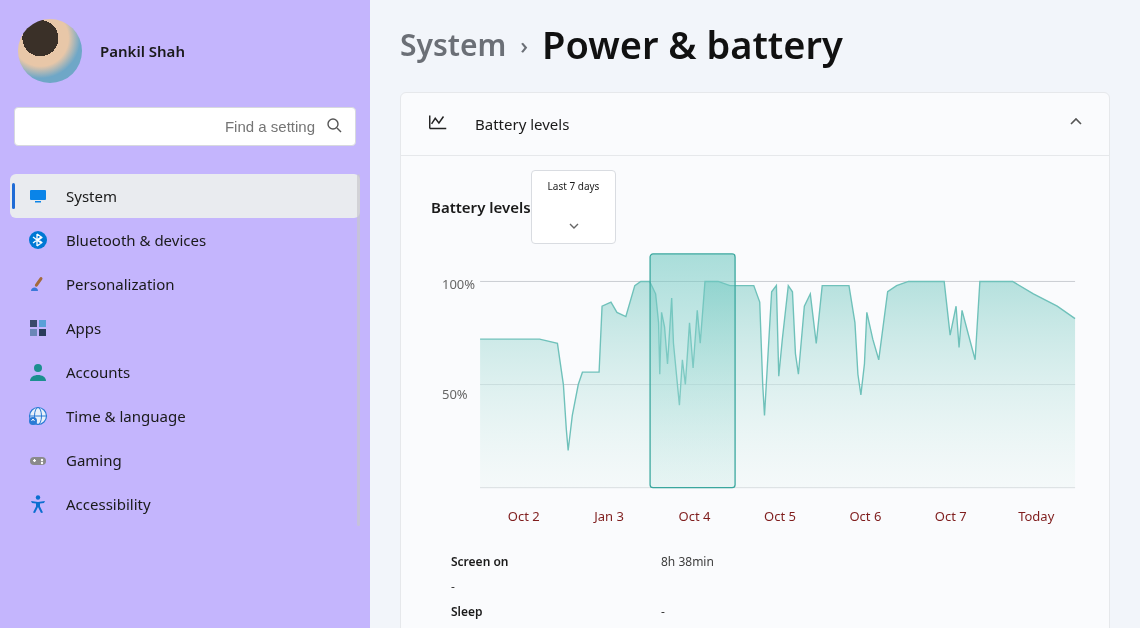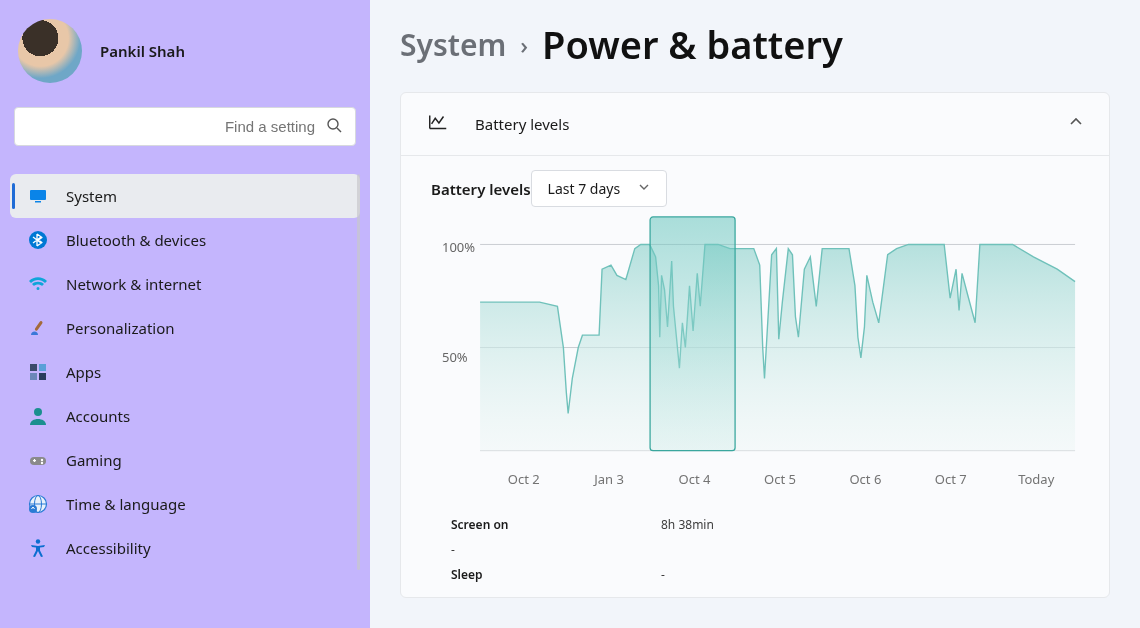--- a/index.html
+++ b/index.html
@@ -110,32 +110,33 @@
     gap: 26px;
     font-size: 15px;
   }
   .card-header .spacer { flex: 1; }
   .chevron-up { font-size: 13px; color: #555; }
 
   .card-body { padding: 14px 30px 10px 30px; }
   .row1 { display:flex; align-items:center; justify-content:flex-start; margin-bottom:8px;}
   .battery-levels-title { font-weight: 600; font-size: 15px; }
   .range-select {
-    display:flex; align-items:center; gap:18px;
+    display:flex; align-items:center; gap:27px;
     border:1px solid #d9dce1; background:#fff;
-    padding:8px 16px; border-radius:4px; font-size:14px;
+    padding:8px 16px; border-radius:4px; font-size:10px;
     cursor:pointer;
+    flex-direction:column;
   }
   .range-select .chev { font-size:11px; color:#666;}
 
   .chart-wrap { position:relative; margin-left:0; }
   .ytick { position:absolute; left:11px; font-size:13px; color:#666; transform:translateY(-50%);}
   svg.chart { width:100%; display:block; }
   .xticks { display:flex; padding-left:50px; }
-  .xtick { flex:1; text-align:center; font-size:13px; color:#737373; }
+  .xtick { flex:1; text-align:center; font-size:13px; color:#7f1d1d; }
 
   .stats { margin-top:24px; padding-left:20px; }
   .stat-row { display:flex; align-items:center; padding:4px 0; font-size:12px;}
   .stat-label { width:210px; font-weight:600; }
   .stat-value { color:#3c3c3c; }
 </style>
 </head>
 <body>
 
 <div class="app">
@@ -170,28 +171,20 @@
           <span class="nav-icon">
             <svg width="20" height="20" viewBox="0 0 20 20">
               <circle cx="10" cy="10" r="9" fill="#0078d4"></circle>
               <path d="M9 4 L14 7.5 L9 11 L9 4 M9 16 L14 12.5 L9 9 L9 16 M5 7 L13 13 M5 13 L13 7" stroke="#fff" stroke-width="1.3" fill="none" stroke-linejoin="round"></path>
             </svg>
           </span>
           <span>Bluetooth &amp; devices</span>
         </div>
         <div class="nav-item">
           <span class="nav-icon">
-            <svg width="20" height="20" viewBox="0 0 20 20" fill="#0fa5d9">
-              <path d="M10 16a1.5 1.5 0 100-3 1.5 1.5 0 000 3zM4 10c3-3 9-3 12 0l-2 2c-2-2-6-2-8 0zM1 7c5-5 13-5 18 0l-2 2c-4-4-10-4-14 0z"></path>
-            </svg>
-          </span>
-          <span>Network &amp; internet</span>
-        </div>
-        <div class="nav-item">
-          <span class="nav-icon">
             <svg width="20" height="20" viewBox="0 0 20 20">
               <path d="M3 17c0-2 1.5-3.5 3.5-3.5S10 15 10 17H3z" fill="#3b78d8"></path>
               <rect x="9" y="2" width="3" height="11" rx="1.5" transform="rotate(35 10 8)" fill="#a46a3a"></rect>
             </svg>
           </span>
           <span>Personalization</span>
         </div>
         <div class="nav-item">
           <span class="nav-icon">
             <svg width="20" height="20" viewBox="0 0 20 20">
@@ -204,44 +197,44 @@
           <span>Apps</span>
         </div>
         <div class="nav-item">
           <span class="nav-icon">
             <svg width="20" height="20" viewBox="0 0 20 20" fill="#1b8f8f">
               <circle cx="10" cy="6" r="4"></circle>
               <path d="M2 19c0-4 4-6 8-6s8 2 8 6z"></path>
             </svg>
           </span>
           <span>Accounts</span>
+        </div>
+        <div class="nav-item">
+          <span class="nav-icon">
+            <svg width="20" height="20" viewBox="0 0 20 20">
+              <circle cx="10" cy="10" r="8.5" fill="#e8f1fa" stroke="#2a7bd5" stroke-width="1.2"></circle>
+              <ellipse cx="10" cy="10" rx="3.5" ry="8.5" fill="none" stroke="#2a7bd5" stroke-width="1"></ellipse>
+              <line x1="1.5" y1="10" x2="18.5" y2="10" stroke="#2a7bd5" stroke-width="1"></line>
+              <circle cx="5" cy="15" r="4" fill="#2a7bd5"></circle>
+              <path d="M3.5 15 L5 13 L6.5 15" stroke="#fff" stroke-width="1" fill="none"></path>
+            </svg>
+          </span>
+          <span>Time &amp; language</span>
         </div>
         <div class="nav-item">
           <span class="nav-icon">
             <svg width="20" height="20" viewBox="0 0 20 20" fill="#8a8a8a">
               <rect x="2" y="7" width="16" height="8" rx="4"></rect>
               <circle cx="14" cy="10" r="1.2" fill="#fff"></circle>
               <circle cx="14" cy="13" r="1.2" fill="#fff"></circle>
               <rect x="5" y="10" width="3" height="1.2" fill="#fff"></rect>
               <rect x="5.9" y="9" width="1.2" height="3" fill="#fff"></rect>
             </svg>
           </span>
           <span>Gaming</span>
-        </div>
-        <div class="nav-item">
-          <span class="nav-icon">
-            <svg width="20" height="20" viewBox="0 0 20 20">
-              <circle cx="10" cy="10" r="8.5" fill="#e8f1fa" stroke="#2a7bd5" stroke-width="1.2"></circle>
-              <ellipse cx="10" cy="10" rx="3.5" ry="8.5" fill="none" stroke="#2a7bd5" stroke-width="1"></ellipse>
-              <line x1="1.5" y1="10" x2="18.5" y2="10" stroke="#2a7bd5" stroke-width="1"></line>
-              <circle cx="5" cy="15" r="4" fill="#2a7bd5"></circle>
-              <path d="M3.5 15 L5 13 L6.5 15" stroke="#fff" stroke-width="1" fill="none"></path>
-            </svg>
-          </span>
-          <span>Time &amp; language</span>
         </div>
         <div class="nav-item">
           <span class="nav-icon">
             <svg width="20" height="20" viewBox="0 0 20 20" fill="#0b6ed0">
               <circle cx="10" cy="3.5" r="2.2"></circle>
               <path d="M3 7l7 1 7-1-1 2-4 .5v3l3 6-2 .5-3-6-3 6-2-.5 3-6v-3L4 9z"></path>
             </svg>
           </span>
           <span>Accessibility</span>
         </div>

